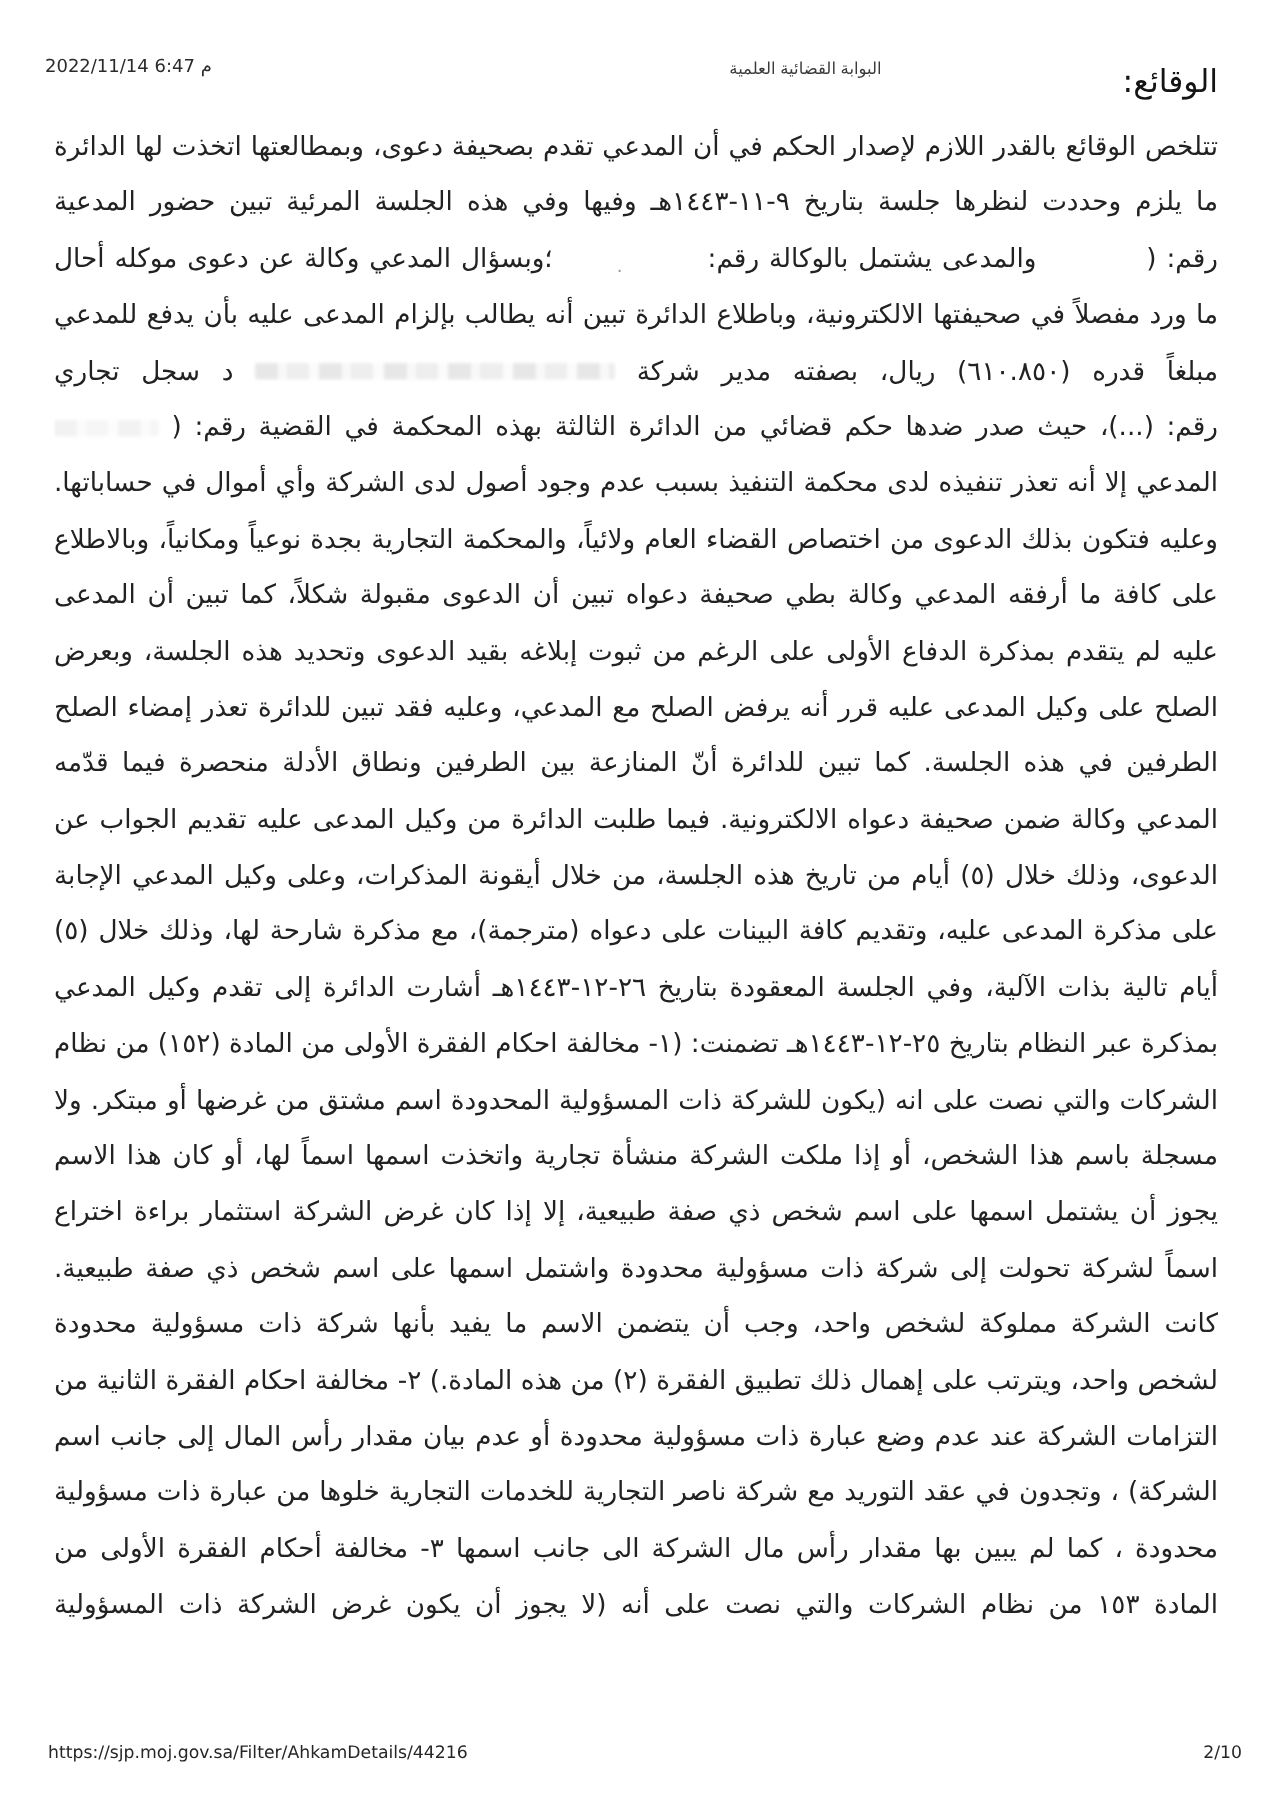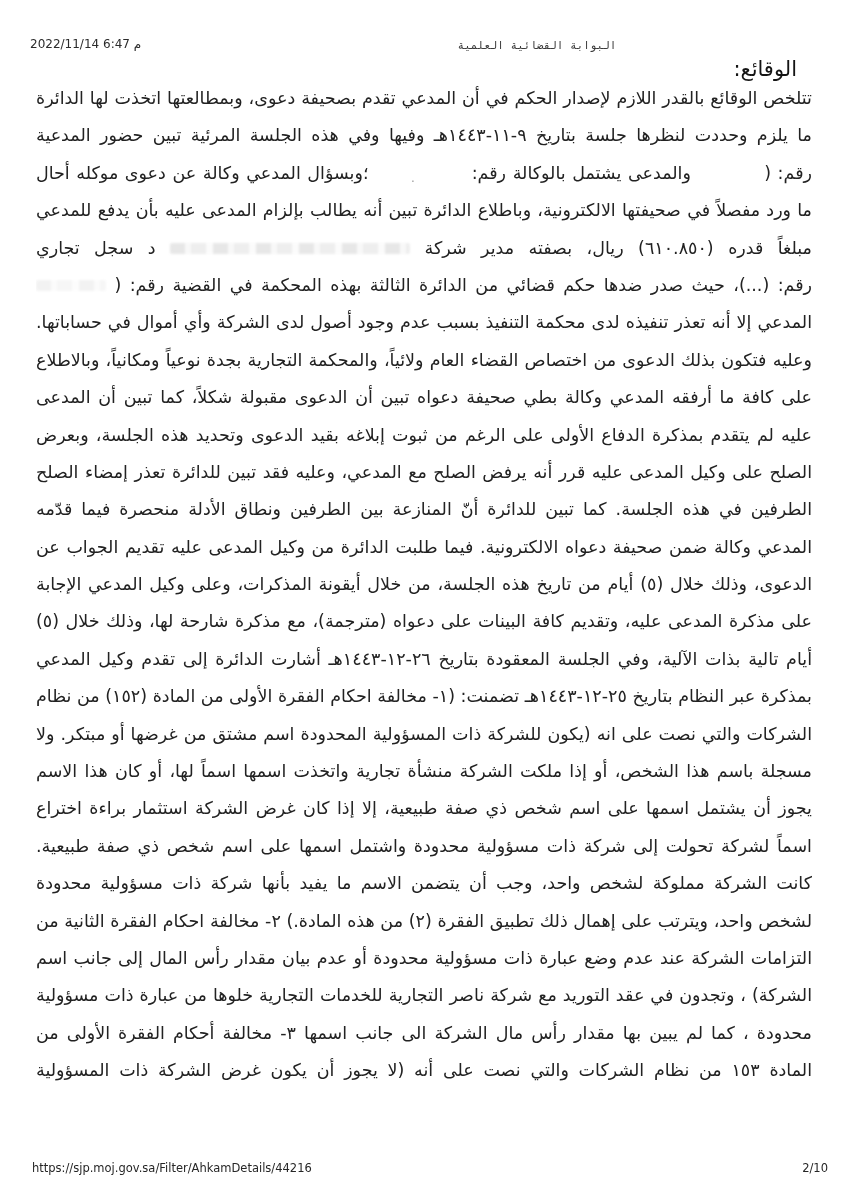--- a/index.html
+++ b/index.html
@@ -4,23 +4,23 @@
 <style>
   html,body{margin:0;padding:0;background:#ffffff;}
   .page{
     position:relative;width:848px;height:1200px;background:#ffffff;
     font-family:"DejaVu Sans",sans-serif;color:#1f1f1f;overflow:hidden;
   }
   
   .print-header{position:absolute;top:16px;left:30px;right:14px;height:18px;margin-top:21px;}
   .print-datetime{position:absolute;left:0;top:0;font-size:12px;color:#2b2b2b;white-space:nowrap;}
   .print-title{position:absolute;left:507px;top:2px;transform:translateX(-50%);
-    font-family:Liberation Mono, monospace;font-size:11px;color:#3a3a3a;white-space:nowrap;}
+    font-family:Liberation Sans, sans-serif;font-size:11px;color:#3a3a3a;white-space:nowrap;}
   
-  .facts-heading{position:absolute;top:42px;right:36px;margin:15px;direction:rtl;
+  .facts-heading{position:absolute;top:42px;right:36px;margin:0;direction:rtl;
     font-size:21px;font-weight:normal;color:#141414;}
   
   .facts-body{position:absolute;top:80px;left:36px;right:36px;}
   .line{
     height:37.4px;line-height:37.4px;overflow:hidden;
     direction:rtl;unicode-bidi:plaintext;
     text-align:justify;text-align-last:justify;-moz-text-align-last:justify;
     font-size:17.5px;color:#222222;white-space:normal;
   }
   .seg{white-space:normal;}

